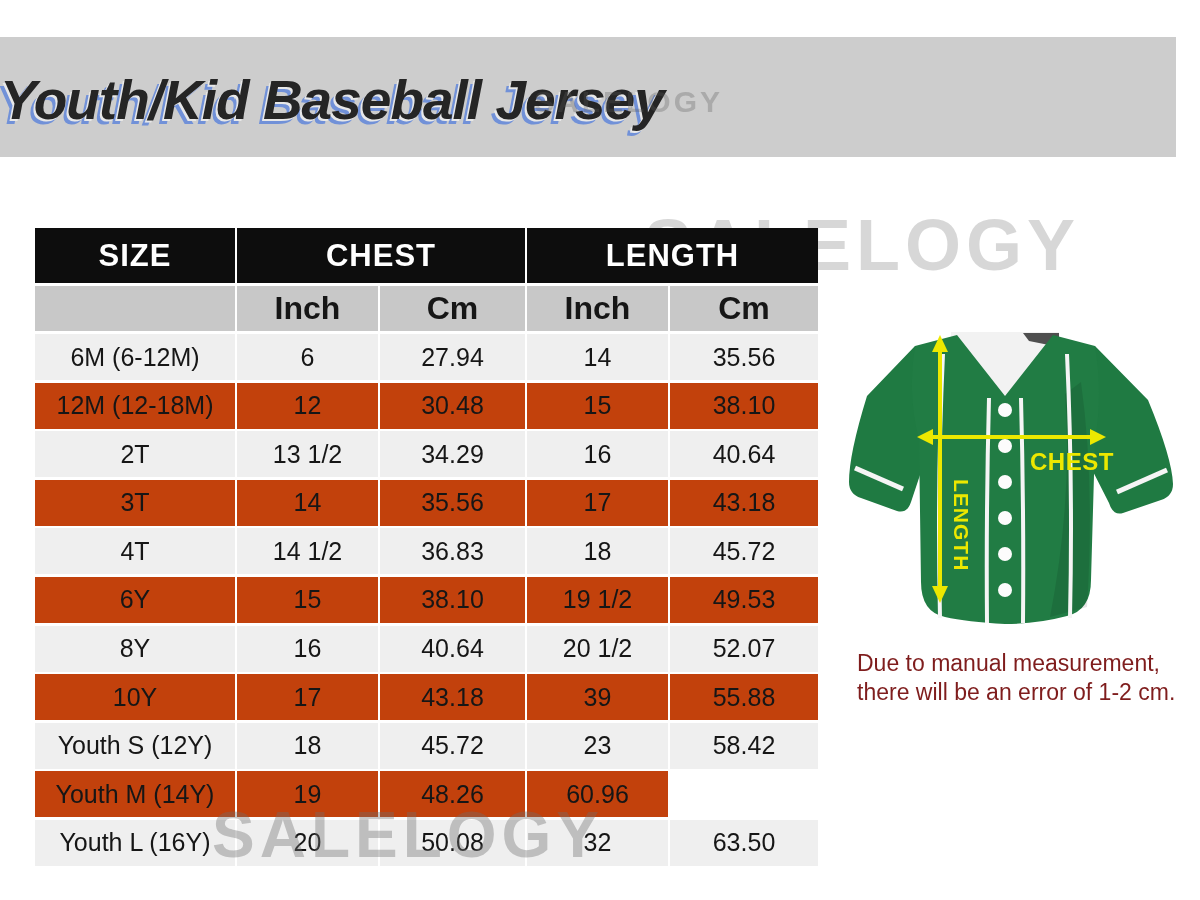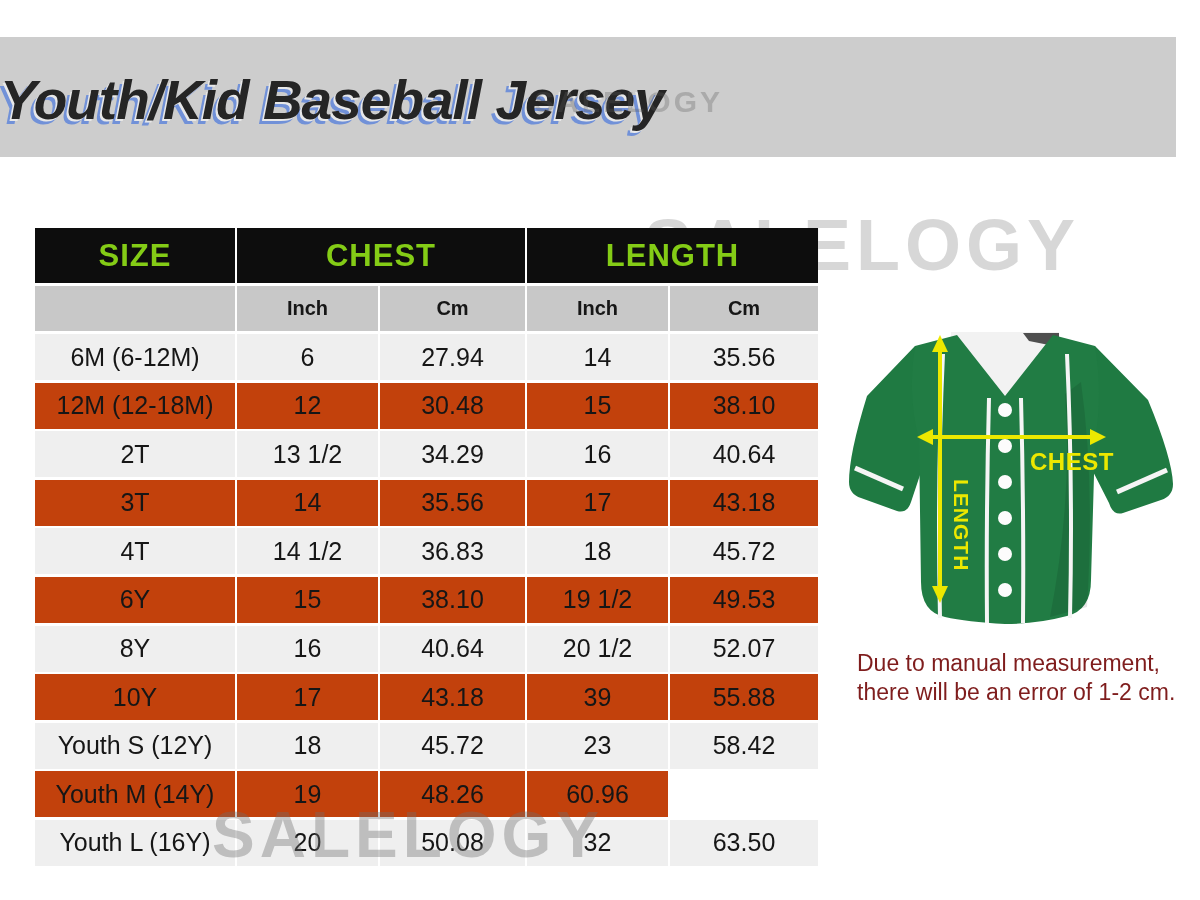--- a/index.html
+++ b/index.html
@@ -32,30 +32,30 @@
 
   
   .size-table { position:absolute; left:35px; top:228px; width:783px; z-index:2; }
   .grid-row {
     display:grid;
     grid-template-columns:200px 141px 145px 141px 148px;
     column-gap:2px;
   }
   .thead { margin-bottom:3px; }
   .th {
-    background:#0d0d0d; color:#84cc16; height:55px;
+    background:#0d0d0d; color:#ffffff; height:55px;
     display:flex; align-items:center; justify-content:center;
     font-size:31px; font-weight:bold; letter-spacing:1px;
   }
   .th-size  { grid-column:1; }
   .th-chest { grid-column:2 / span 2; }
   .th-length{ grid-column:4 / span 2; }
 
   .subhead { margin-bottom:3px; }
-  .subhead .td { background:#c8c8c8; height:45px; font-size:20px; font-weight:bold; }
+  .subhead .td { background:#c8c8c8; height:45px; font-size:32px; font-weight:bold; }
 
   .td {
     display:flex; align-items:center; justify-content:center;
     color:#161616; font-size:25px;
   }
   .tr { margin-bottom:2.6px; }
   .tr .td { height:46px; }
   .tr.light .td { background:#efefef; }
   .tr.dark  .td { background:#c2410c; }
 

